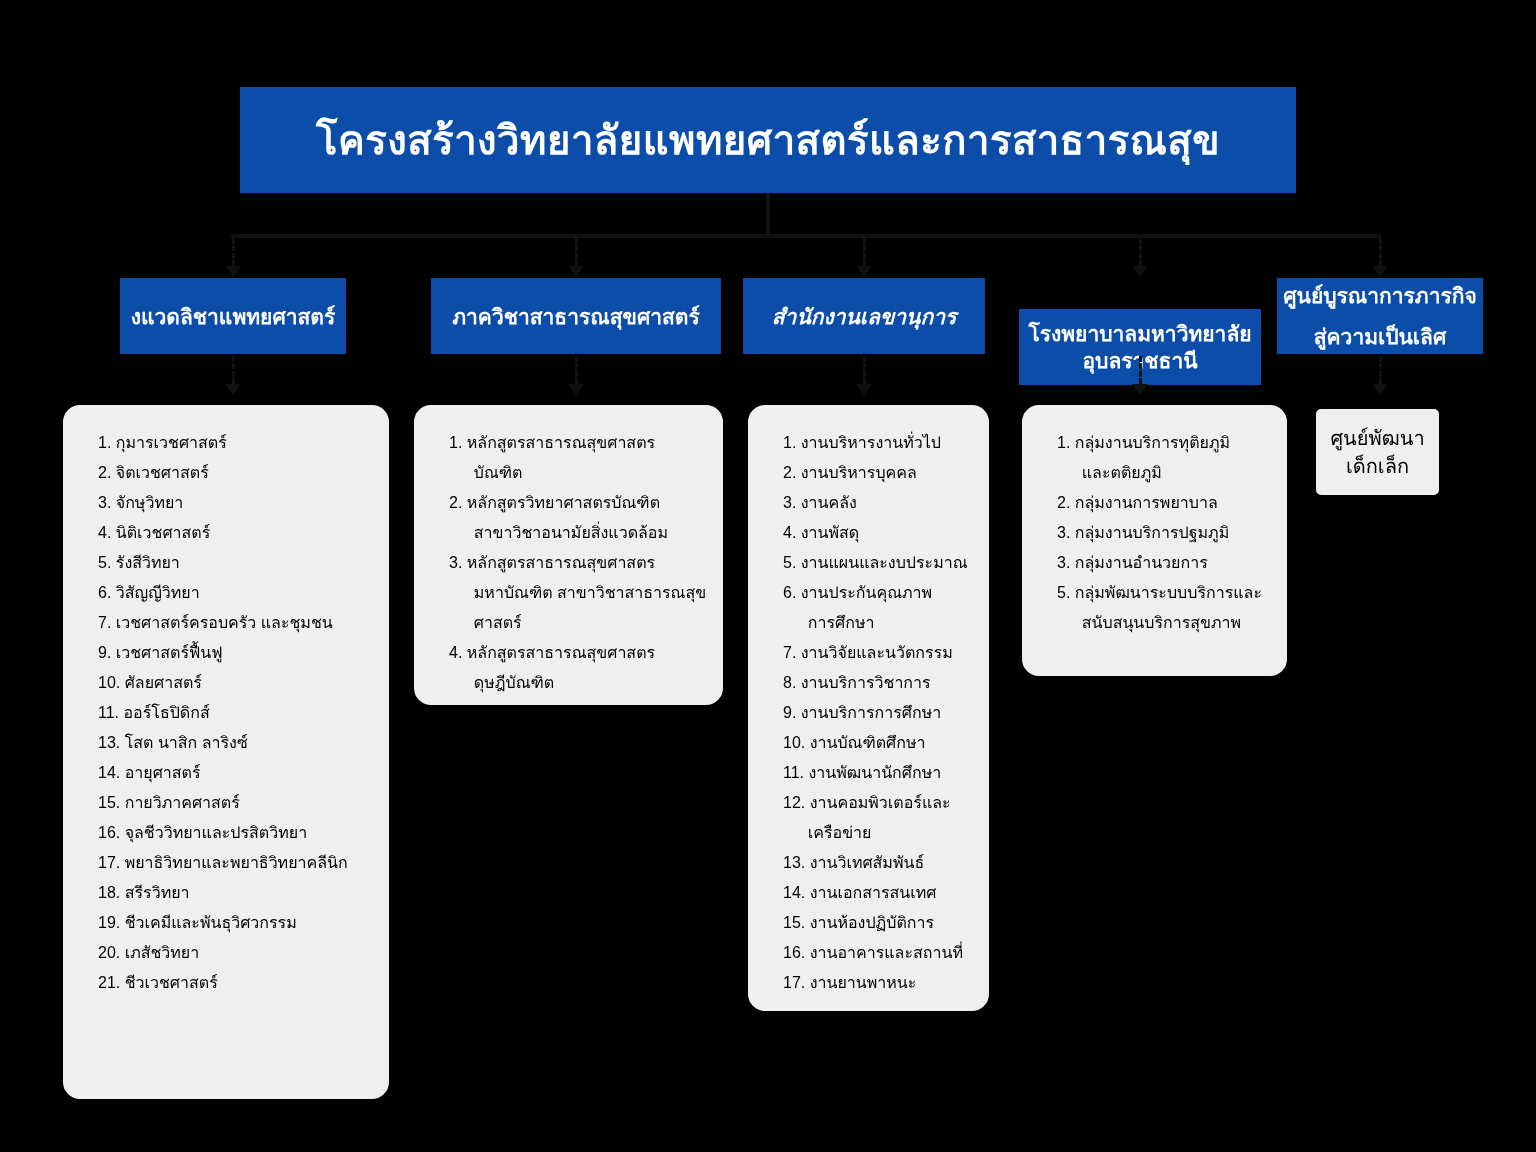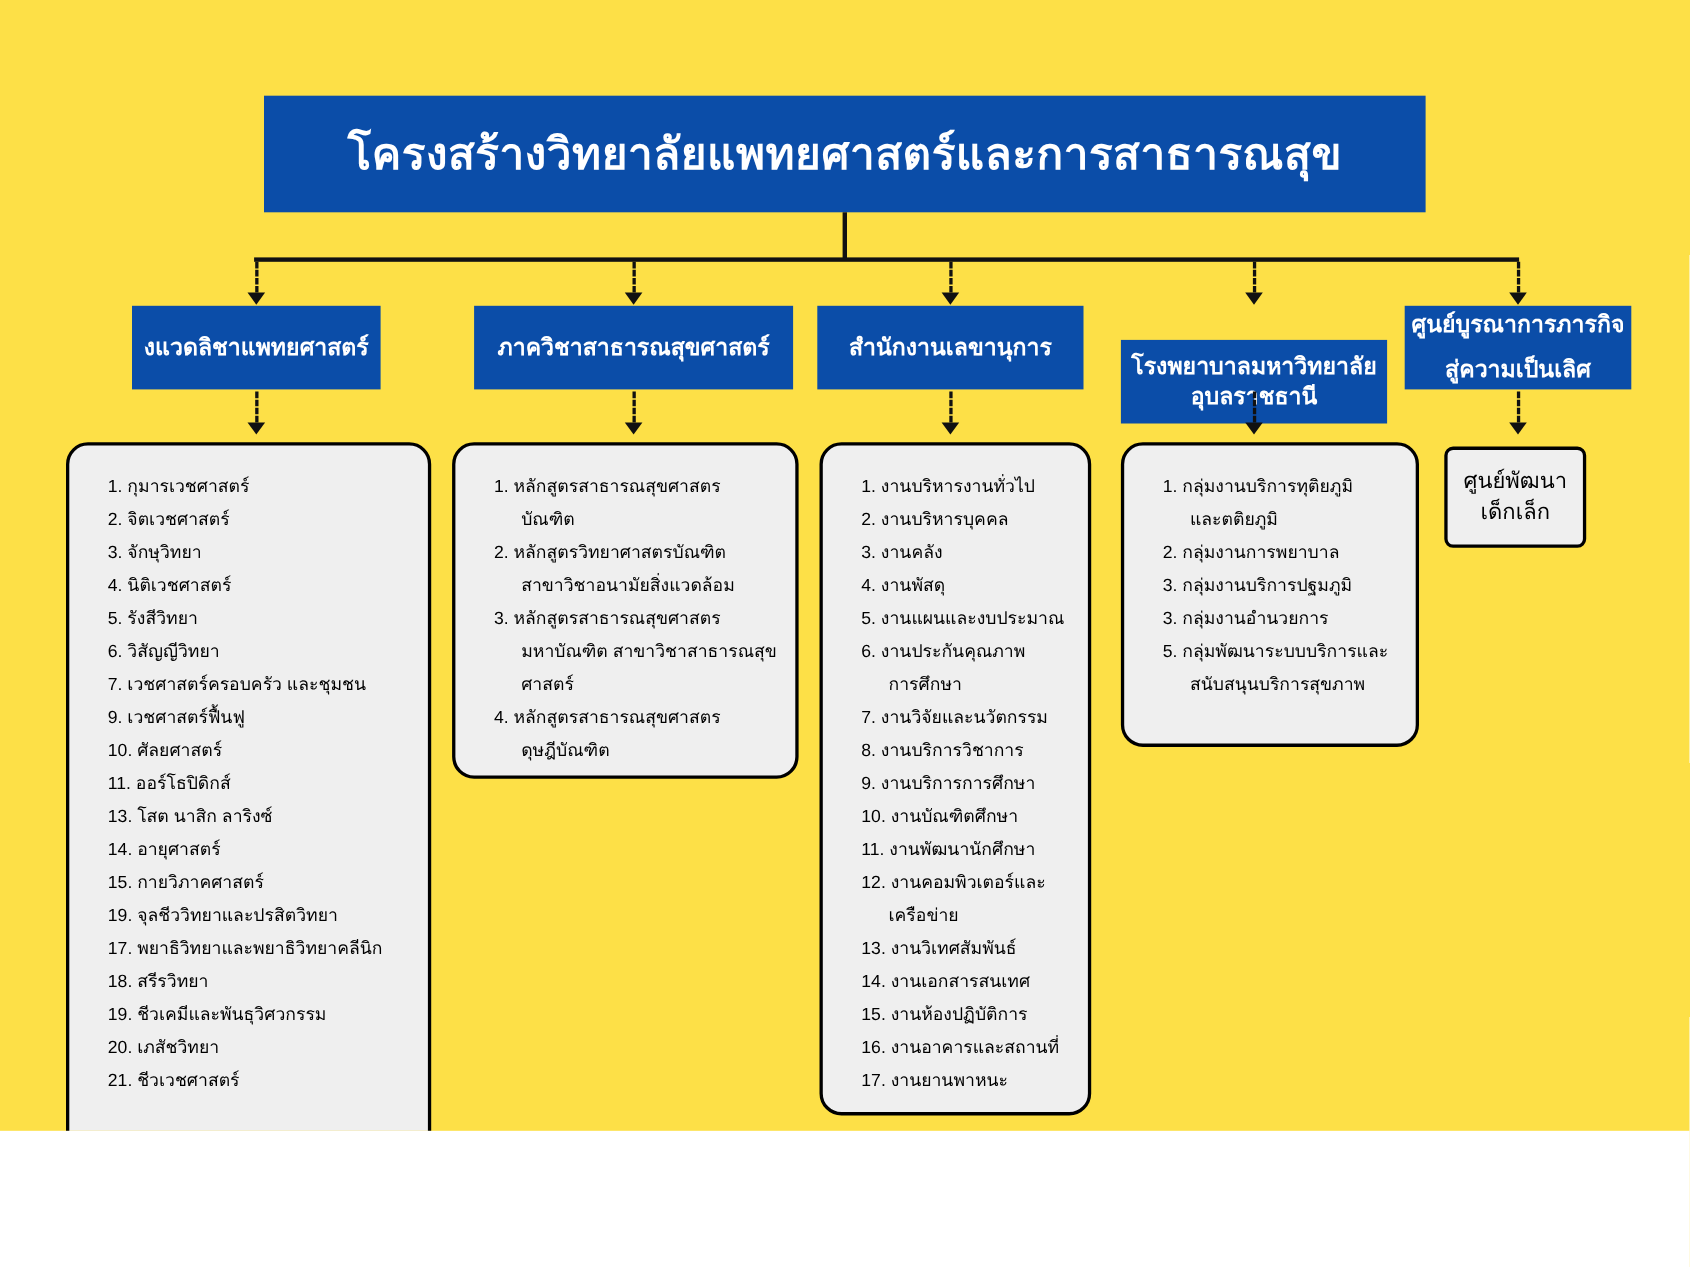--- a/index.html
+++ b/index.html
@@ -3,21 +3,21 @@
 <meta charset="utf-8">
 <style>
   :root{
     --brand-blue:#0b4da8;
     --panel-gray:#efefef;
     --line-black:#111111;
   }
   *{box-sizing:border-box;margin:0;padding:0;}
   html,body{width:1536px;height:1152px;background:#ffffff;
     font-family:"Liberation Sans","DejaVu Sans",sans-serif;}
-  .stage{position:relative;width:1536px;height:1028px;background:#fde047;overflow:hidden;}
+  .stage{position:relative;width:1536px;height:1152px;background:#000000;overflow:hidden;}
 
   .title-box{
     position:absolute;left:240px;top:87px;width:1056px;height:106px;
     background:var(--brand-blue);color:#ffffff;
     display:flex;align-items:center;justify-content:center;
     font-size:40px;font-weight:bold;letter-spacing:.5px;
   }
 
   .vline{position:absolute;background:var(--line-black);}
   .hline{position:absolute;background:var(--line-black);}
@@ -87,21 +87,21 @@
       <div class="dash"></div>
       <div class="head"></div>
     </div>
 
   <div class="branch-header" style="left:120px;width:226px;">
     <span>งแวดลิชาแพทยศาสตร์</span>
   </div>
   <div class="branch-header" style="left:431px;width:290px;">
     <span>ภาควิชาสาธารณสุขศาสตร์</span>
   </div>
-  <div class="branch-header" style="left:743px;width:242px;">
+  <div class="branch-header" style="left:743px;width:242px;font-style:italic;">
     <span>สำนักงานเลขานุการ</span>
   </div>
   <div class="branch-header" style="left:1019px;width:242px;margin-top:31px;">
     <span>โรงพยาบาลมหาวิทยาลัย</span>
     <span>อุบลราชธานี</span>
   </div>
   <div class="branch-header" style="left:1277px;width:206px;justify-content:space-between;">
     <span>ศูนย์บูรณาการภารกิจ</span>
     <span>สู่ความเป็นเลิศ</span>
   </div>
@@ -135,21 +135,21 @@
         <li>4. นิติเวชศาสตร์</li>
         <li>5. รังสีวิทยา</li>
         <li>6. วิสัญญีวิทยา</li>
         <li>7. เวชศาสตร์ครอบครัว และชุมชน</li>
         <li>9. เวชศาสตร์ฟื้นฟู</li>
         <li>10. ศัลยศาสตร์</li>
         <li>11. ออร์โธปิดิกส์</li>
         <li>13. โสต นาสิก ลาริงซ์</li>
         <li>14. อายุศาสตร์</li>
         <li>15. กายวิภาคศาสตร์</li>
-        <li>19. จุลชีววิทยาและปรสิตวิทยา</li>
+        <li>16. จุลชีววิทยาและปรสิตวิทยา</li>
         <li>17. พยาธิวิทยาและพยาธิวิทยาคลีนิก</li>
         <li>18. สรีรวิทยา</li>
         <li>19. ชีวเคมีและพันธุวิศวกรรม</li>
         <li>20. เภสัชวิทยา</li>
         <li>21. ชีวเวชศาสตร์</li>
       </ul>
   </div>
 
   <div class="list-box" style="left:411px;width:315px;height:306px;">
     <ul>

